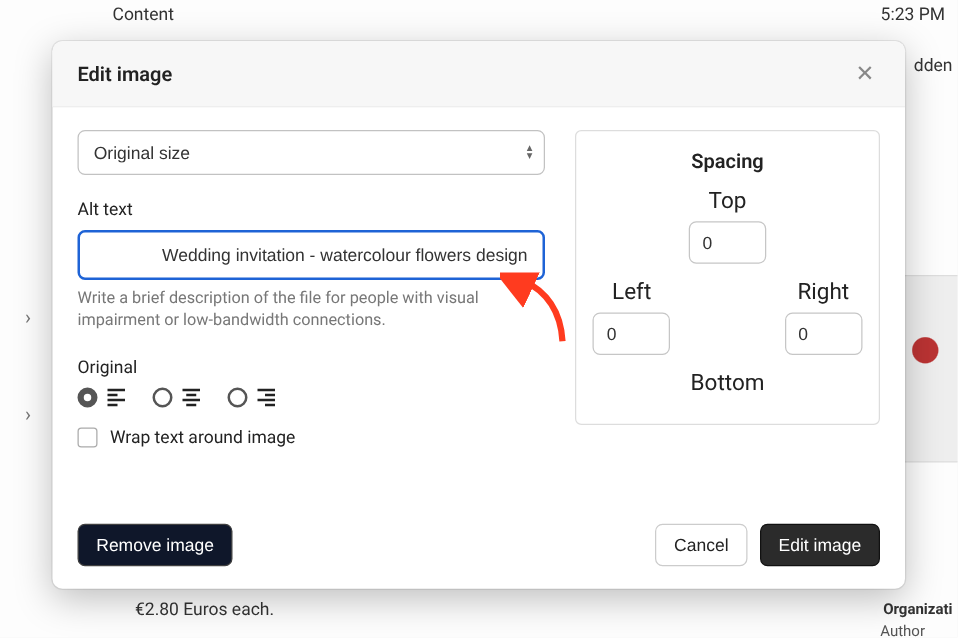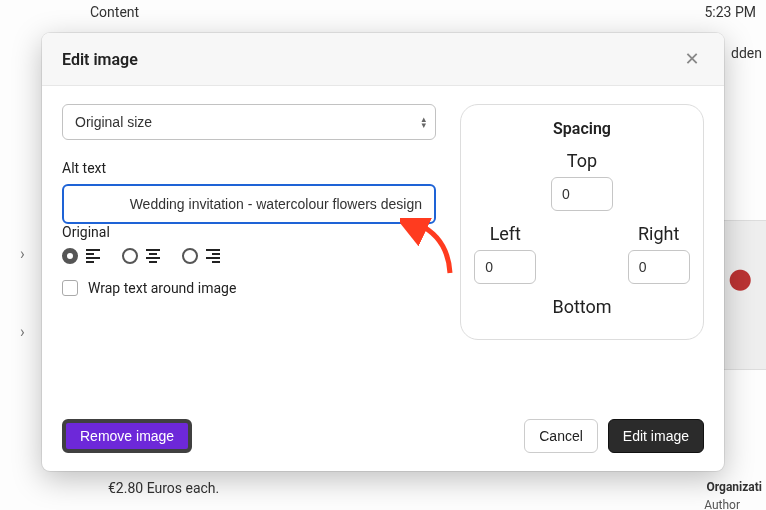--- a/index.html
+++ b/index.html
@@ -40,34 +40,34 @@
   .align-icon { display: inline-flex; flex-direction: column; gap: 2px; }
   .align-icon span { display: block; height: 2px; background: #222; }
   .align-left span:nth-child(1){width:14px}.align-left span:nth-child(2){width:8px}.align-left span:nth-child(3){width:14px}.align-left span:nth-child(4){width:8px}
   .align-center span{margin:0 auto}.align-center span:nth-child(1){width:14px}.align-center span:nth-child(2){width:8px}.align-center span:nth-child(3){width:14px}.align-center span:nth-child(4){width:8px}
   .align-right span{margin-left:auto}.align-right span:nth-child(1){width:14px}.align-right span:nth-child(2){width:8px}.align-right span:nth-child(3){width:14px}.align-right span:nth-child(4){width:8px}
 
   .check-row { display: flex; align-items: flex-start; gap: 10px; margin-top: 13px; }
   .checkbox { width: 16px; height: 16px; border: 1px solid #aaa; border-radius: 3px; cursor: pointer; }
   .check-label { font-size: 14px; color: #222; }
 
-  .spacing-box { border: 1px solid #ddd; border-radius: 18px; padding: 14px 12px 22px 12px; }
+  .spacing-box { border: 1px solid #ddd; border-radius: 5px; padding: 14px 12px 22px 12px; }
   .spacing-title { text-align: center; font-size: 16px; font-weight: 600; color: #222; margin-bottom: 12px; }
   .spacing-grid { display: grid; grid-template-columns: 1fr 1fr 1fr; grid-template-rows: auto auto auto; gap: 12px 12px; align-items: start; justify-items: center; }
   .sp-cell { display: flex; flex-direction: column; align-items: center; gap: 6px; }
   .sp-label { font-size: 18px; color: #222; }
   .sp-input { width: 62px; height: 34px; border: 1px solid #c6c6c6; border-radius: 6px; text-align: left; padding: 0 10px; font-size: 14px; color: #333; }
   .cell-top { grid-column: 2; grid-row: 1; }
   .cell-left { grid-column: 1; grid-row: 2; }
   .cell-right { grid-column: 3; grid-row: 2; }
   .cell-bottom { grid-column: 2; grid-row: 3; }
 
   .modal-footer { display: flex; align-items: center; justify-content: space-between; padding: 14px 20px 18px 20px; }
   .btn { height: 34px; padding: 0 14px; border-radius: 6px; font-size: 14px; cursor: pointer; display: inline-flex; align-items: center; }
-  .btn-danger { background: #6d28d9; color: #fff; border: 4px solid #404040; font-weight: 500; }
+  .btn-danger { background: #0f172a; color: #fff; border: 1px solid #404040; font-weight: 500; }
   .btn-default { background: #fff; color: #222; border: 1px solid #ccc; }
   .btn-dark { background: #2b2b2b; color: #fff; border: 1px solid #111; font-weight: 500; }
   .footer-right { display: flex; gap: 10px; }
 
   .arrow { position: absolute; top: 218px; left: 400px; pointer-events: none; }
 </style>
 </head>
 <body>
 
 <div class="bg">
@@ -96,20 +96,21 @@
       <div class="select-wrap">
         <input class="select" readonly="" value="Original size" style="">
         <span class="select-caret">
             <span>▴</span>
             <span>▾</span>
           </span>
       </div>
 
       <label class="field-label">Alt text</label>
       <input class="text-input" value="Wedding invitation - watercolour flowers design" style="">
+      <div class="help-text">Write a brief description of the file for people with visual impairment or low-bandwidth connections.</div>
 
       <label class="field-label">Original</label>
       <div class="align-row">
         <div class="align-opt">
           <span class="radio selected"></span>
           <span class="align-icon align-left">
               <span></span>
               <span></span>
               <span></span>
               <span></span>

